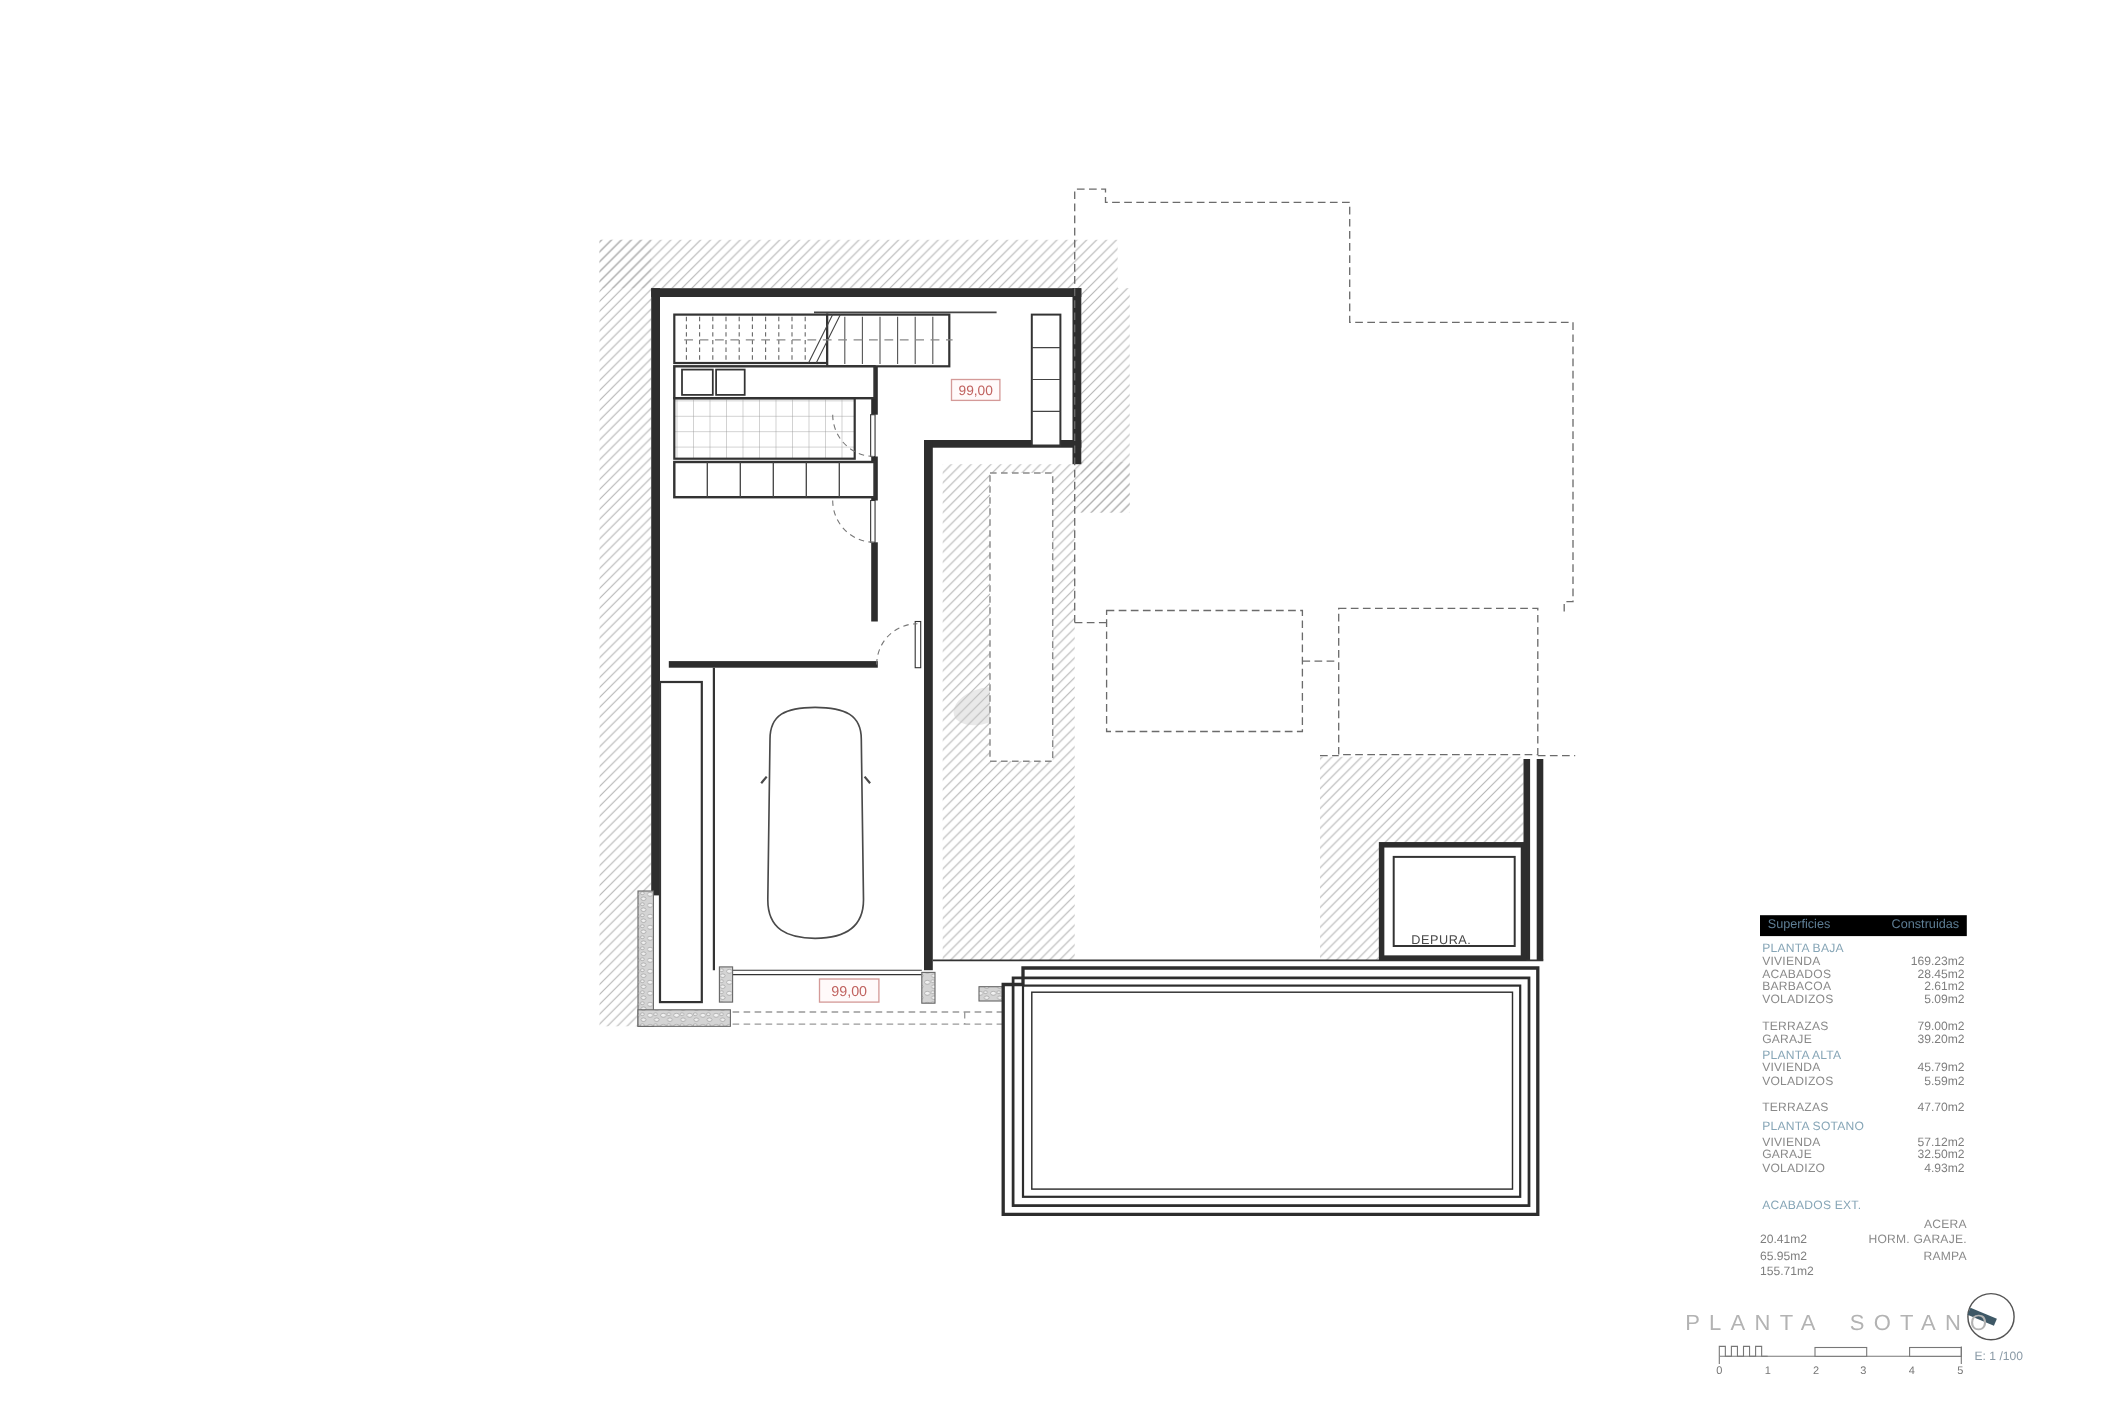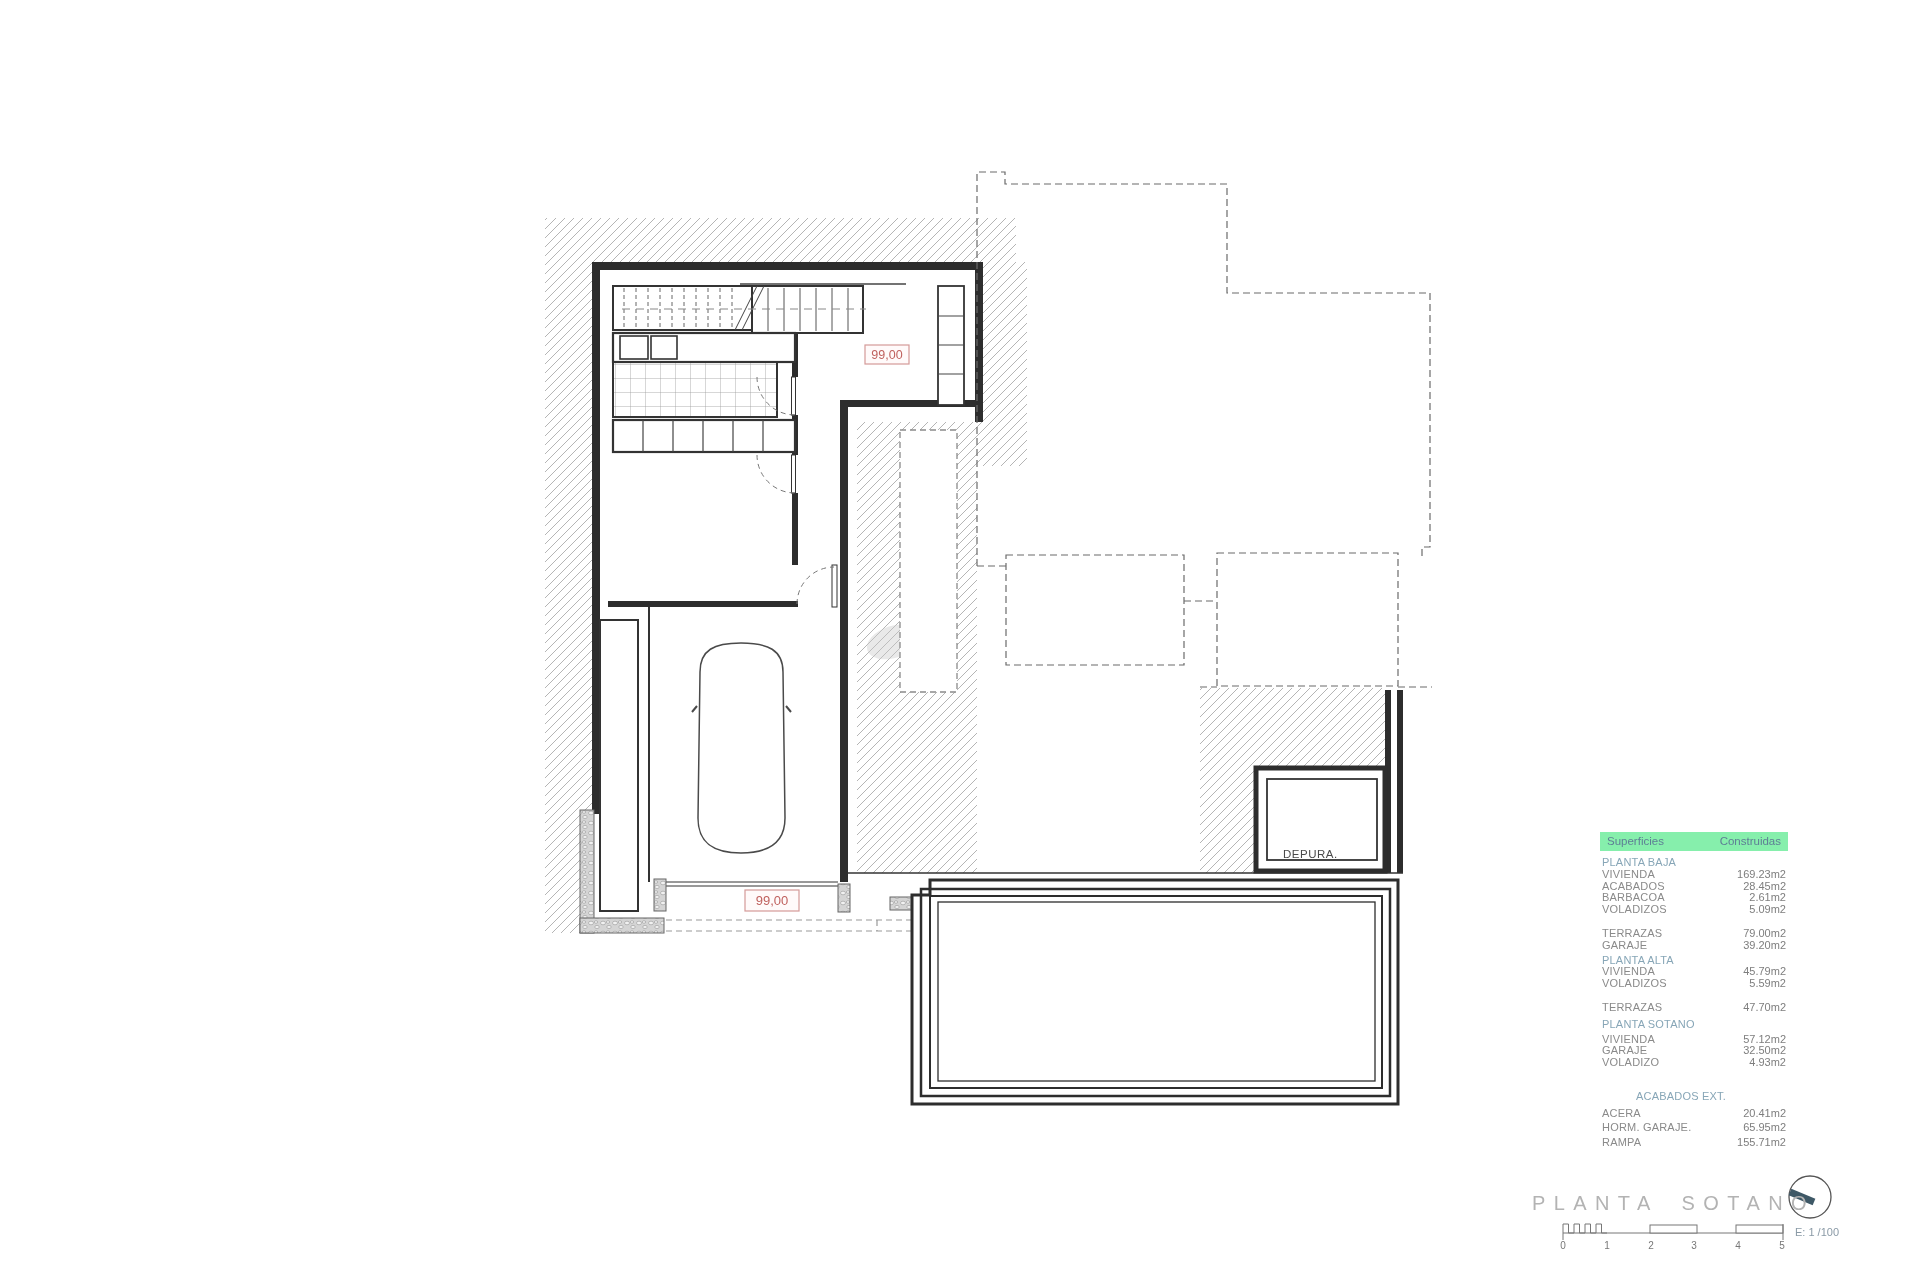--- a/index.html
+++ b/index.html
@@ -2,29 +2,29 @@
 <html><head>
 <meta charset="utf-8">
 <style>
   html,body{margin:0;padding:0;background:#ffffff;}
   #stage{position:relative;width:1920px;height:1280px;background:#ffffff;overflow:hidden;
          font-family:"Liberation Sans", sans-serif;}
   #plan-svg{position:absolute;left:0;top:0;}
 
   
   .areas-table{position:absolute;left:1600px;top:832px;width:188px;font-size:11px;color:#8a8a8a;}
-  .thead{display:flex;justify-content:space-between;background:#86efac;color:#5e7e95;
+  .thead{display:flex;justify-content:space-between;background:#000000;color:#5e7e95;
          font-size:11.5px;height:19px;line-height:19px;padding:0 7px;margin-bottom:6px;}
   .trow{display:flex;justify-content:space-between;line-height:11.8px;height:11.8px;}
   .trow .tlabel{padding-left:2px;letter-spacing:.2px;white-space:nowrap;text-align:right;}
   .trow .tval{color:#7e7e7e;padding-right:2px;}
   .trow.section .tlabel{color:#87a6b7;}
   .g12{margin-top:12px;} .g4{margin-top:3px;} .g5{margin-top:5px;}
-  .g22{margin-top:22px;margin-left:34px;} .g3{margin-top:3px;}
-  .acab{line-height:14.5px;height:14.5px;}
+  .g22{margin-top:22px;} .g3{margin-top:3px;}
+  .acab{line-height:14.5px;height:14.5px;flex-direction:column;}
 
   
   .plan-title{position:absolute;left:1532px;top:1192px;font-size:20px;color:#b3b3b3;
               letter-spacing:.42em;word-spacing:.5em;white-space:nowrap;}
 </style>
 </head>
 <body>
 
 <div id="stage">
 

